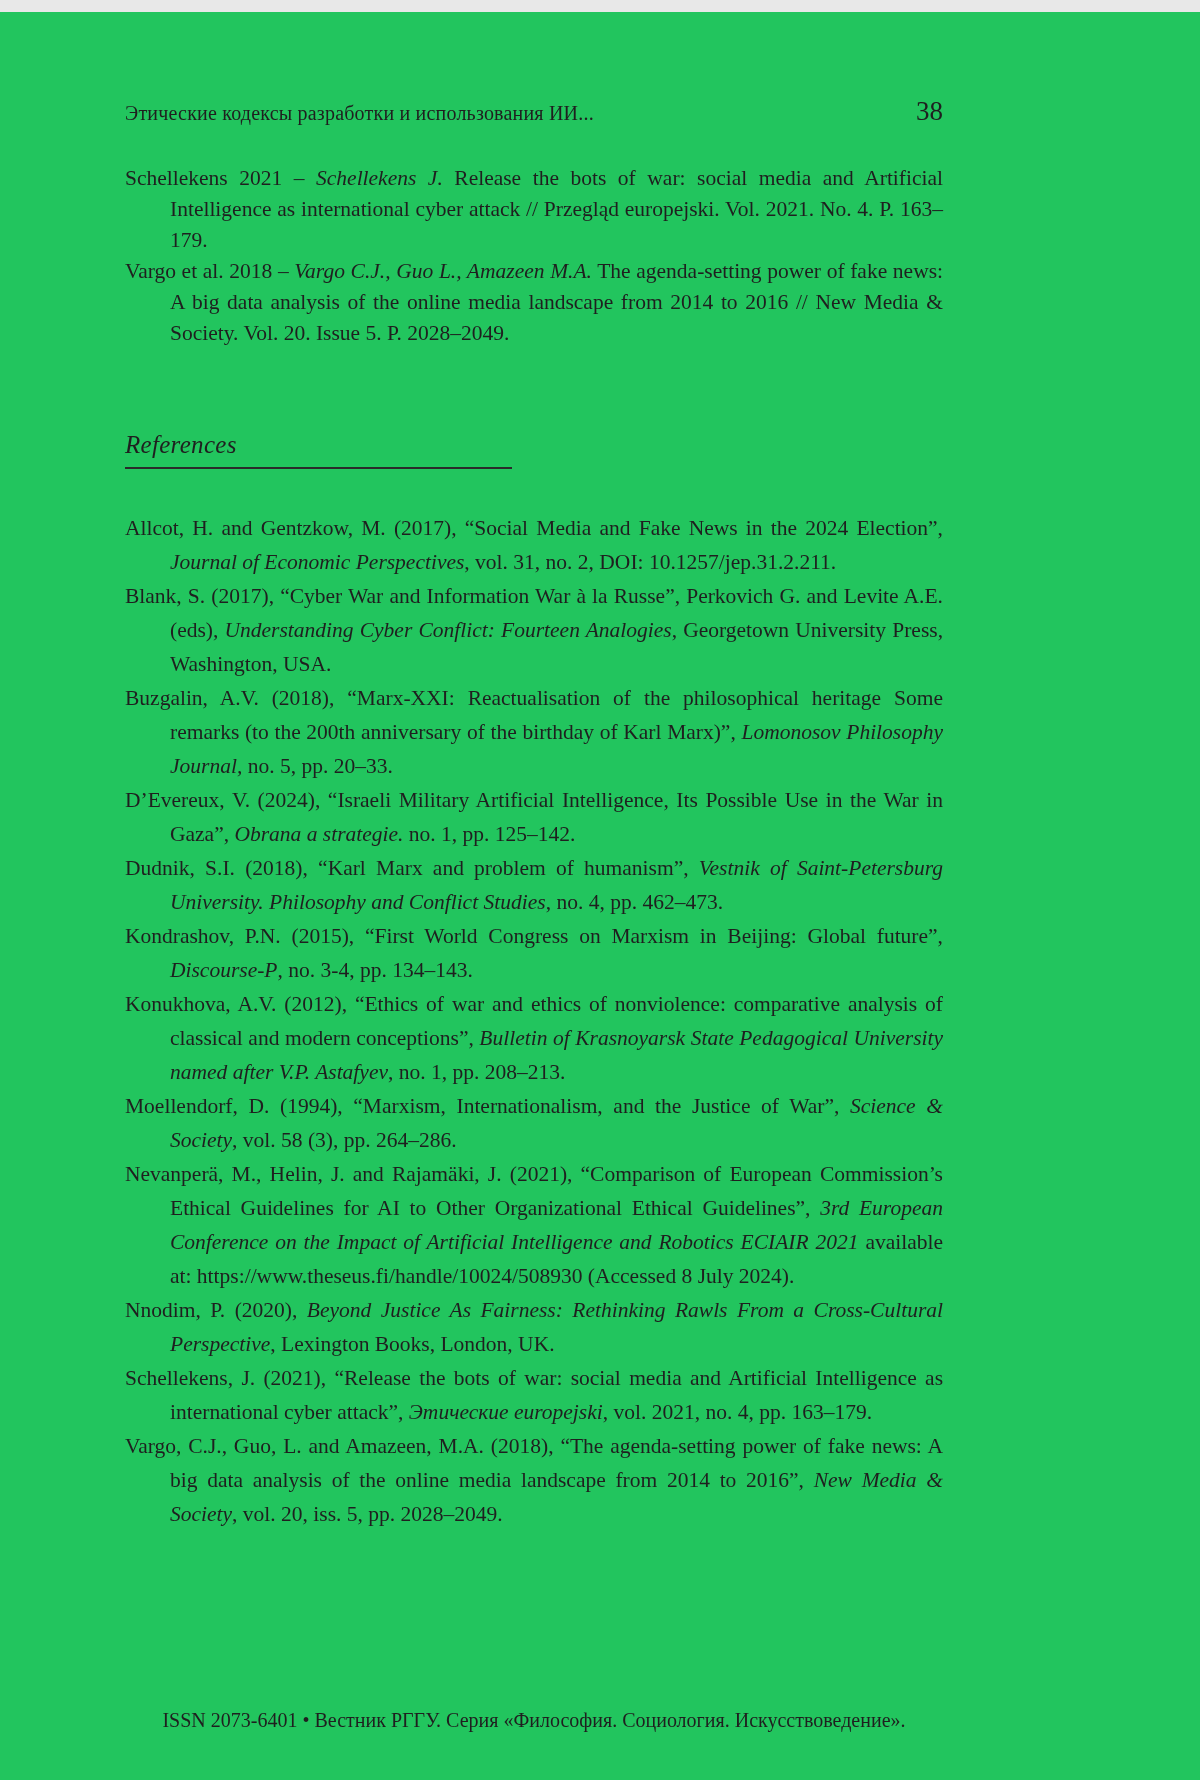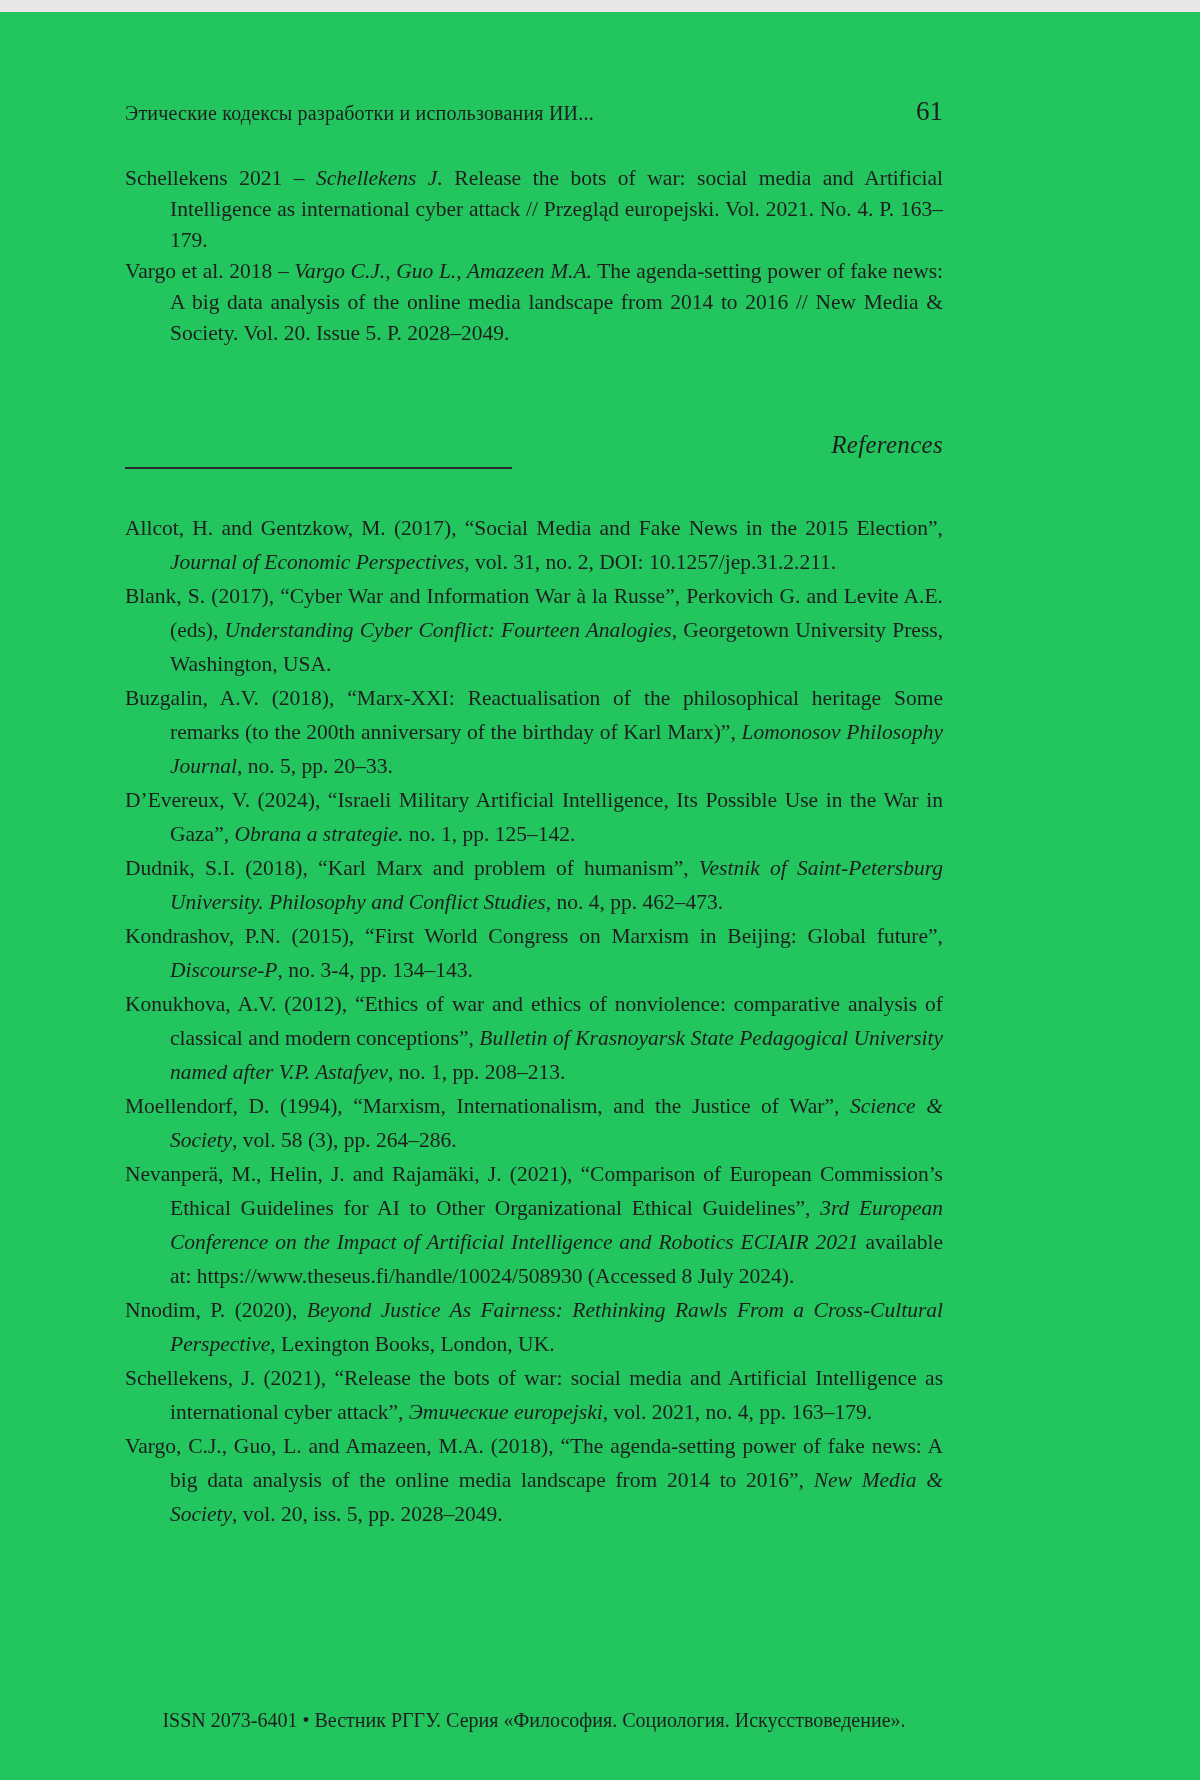--- a/index.html
+++ b/index.html
@@ -54,21 +54,20 @@
   }
   .seg.italic {
     font-style: italic;
   }
   .refs-heading {
     margin: 82px 0 0 0;
     font-size: 25px;
     font-weight: normal;
     font-style: italic;
     letter-spacing: 0.3px;
-    text-align: right;
   }
   .refs-rule {
     margin-top: 8px;
     width: 387px;
     height: 2px;
     background: #2a2a2a;
   }
   .footer {
     position: absolute;
     left: 125px;
@@ -80,33 +79,33 @@
   }
 </style>
 </head>
 <body>
 
 <div class="page">
   <div class="content">
 
     <div class="header">
       <span class="running-title">Этические кодексы разработки и использования ИИ...</span>
-      <span class="page-number">61</span>
+      <span class="page-number">38</span>
     </div>
 
     <div class="bib-list">
         <p class="ref-entry"><span class="seg">Schellekens 2021 – </span><span class="seg italic">Schellekens J.</span><span class="seg"> Release the bots of war: social media and Artificial Intelligence as international cyber attack // Przegląd europejski. Vol. 2021. No. 4. P. 163–179.</span></p>
         <p class="ref-entry"><span class="seg">Vargo et al. 2018 – </span><span class="seg italic">Vargo C.J., Guo L., Amazeen M.A.</span><span class="seg"> The agenda-setting power of fake news: A big data analysis of the online media landscape from 2014 to 2016 // New Media &amp; Society. Vol. 20. Issue 5. P. 2028–2049.</span></p>
       </div>
 
     <h2 class="refs-heading">References</h2>
     <div class="refs-rule"></div>
 
     <div class="refs-list">
-        <p class="ref-entry"><span class="seg">Allcot, H. and Gentzkow, M. (2017), “Social Media and Fake News in the 2015 Election”, </span><span class="seg italic">Journal of Economic Perspectives</span><span class="seg">, vol. 31, no. 2, DOI: 10.1257/jep.31.2.211.</span></p>
+        <p class="ref-entry"><span class="seg">Allcot, H. and Gentzkow, M. (2017), “Social Media and Fake News in the 2024 Election”, </span><span class="seg italic">Journal of Economic Perspectives</span><span class="seg">, vol. 31, no. 2, DOI: 10.1257/jep.31.2.211.</span></p>
         <p class="ref-entry"><span class="seg">Blank, S. (2017), “Cyber War and Information War à la Russe”, Perkovich G. and Levite A.E. (eds), </span><span class="seg italic">Understanding Cyber Conflict: Fourteen Analogies</span><span class="seg">, Georgetown University Press, Washington, USA.</span></p>
         <p class="ref-entry"><span class="seg">Buzgalin, A.V. (2018), “Marx-XXI: Reactualisation of the philosophical heritage Some remarks (to the 200th anniversary of the birthday of Karl Marx)”, </span><span class="seg italic">Lomonosov Philosophy Journal,</span><span class="seg"> no. 5, pp. 20–33.</span></p>
         <p class="ref-entry"><span class="seg">D’Evereux, V. (2024), “Israeli Military Artificial Intelligence, Its Possible Use in the War in Gaza”, </span><span class="seg italic">Obrana a strategie.</span><span class="seg"> no. 1, pp. 125–142.</span></p>
         <p class="ref-entry"><span class="seg">Dudnik, S.I. (2018), “Karl Marx and problem of humanism”, </span><span class="seg italic">Vestnik of Saint-Petersburg University. Philosophy and Conflict Studies</span><span class="seg">, no. 4, pp. 462–473.</span></p>
         <p class="ref-entry"><span class="seg">Kondrashov, P.N. (2015), “First World Congress on Marxism in Beijing: Global future”, </span><span class="seg italic">Discourse-P</span><span class="seg">, no. 3-4, pp. 134–143.</span></p>
         <p class="ref-entry"><span class="seg">Konukhova, A.V. (2012), “Ethics of war and ethics of nonviolence: comparative analysis of classical and modern conceptions”, </span><span class="seg italic">Bulletin of Krasnoyarsk State Pedagogical University named after V.P. Astafyev</span><span class="seg">, no. 1, pp. 208–213.</span></p>
         <p class="ref-entry"><span class="seg">Moellendorf, D. (1994), “Marxism, Internationalism, and the Justice of War”, </span><span class="seg italic">Science &amp; Society</span><span class="seg">, vol. 58 (3), pp. 264–286.</span></p>
         <p class="ref-entry"><span class="seg">Nevanperä, M., Helin, J. and Rajamäki, J. (2021), “Comparison of European Commission’s Ethical Guidelines for AI to Other Organizational Ethical Guidelines”, </span><span class="seg italic">3rd European Conference on the Impact of Artificial Intelligence and Robotics ECIAIR 2021</span><span class="seg"> available at: https://www.theseus.fi/handle/10024/508930 (Accessed 8 July 2024).</span></p>
         <p class="ref-entry"><span class="seg">Nnodim, P. (2020), </span><span class="seg italic">Beyond Justice As Fairness: Rethinking Rawls From a Cross-Cultural Perspective</span><span class="seg">, Lexington Books, London, UK.</span></p>
         <p class="ref-entry"><span class="seg">Schellekens, J. (2021), “Release the bots of war: social media and Artificial Intelligence as international cyber attack”, </span><span class="seg italic">Этические europejski</span><span class="seg">, vol. 2021, no. 4, pp. 163–179.</span></p>

